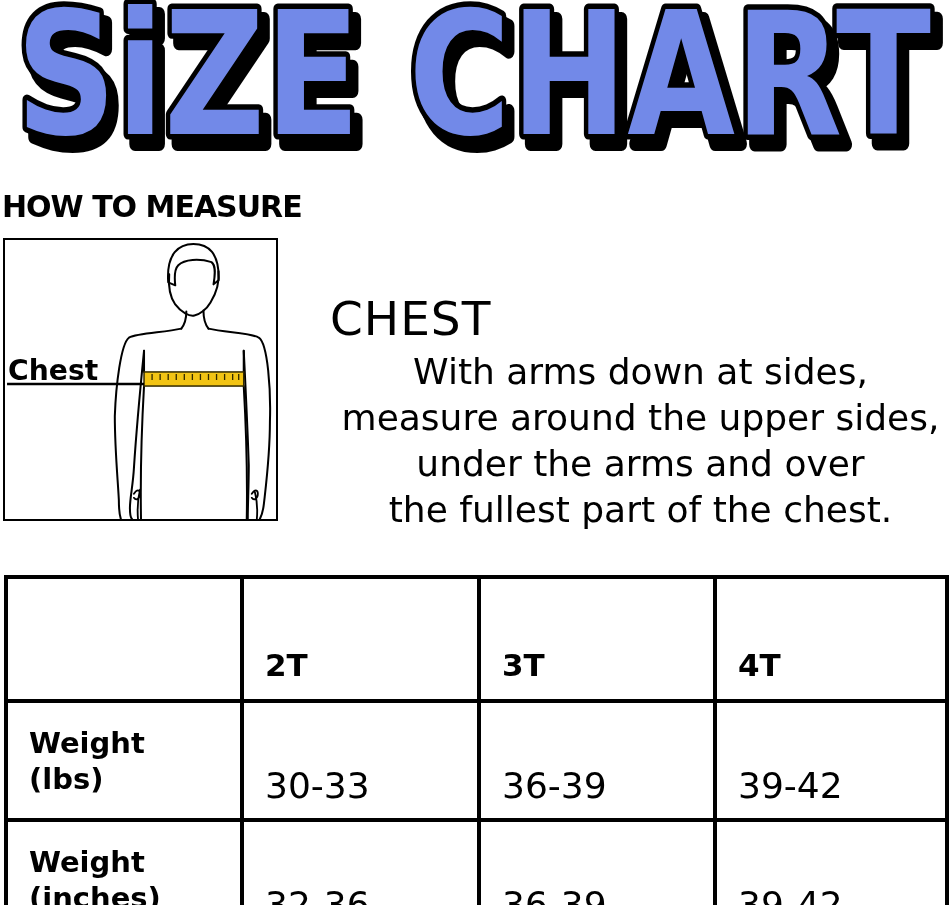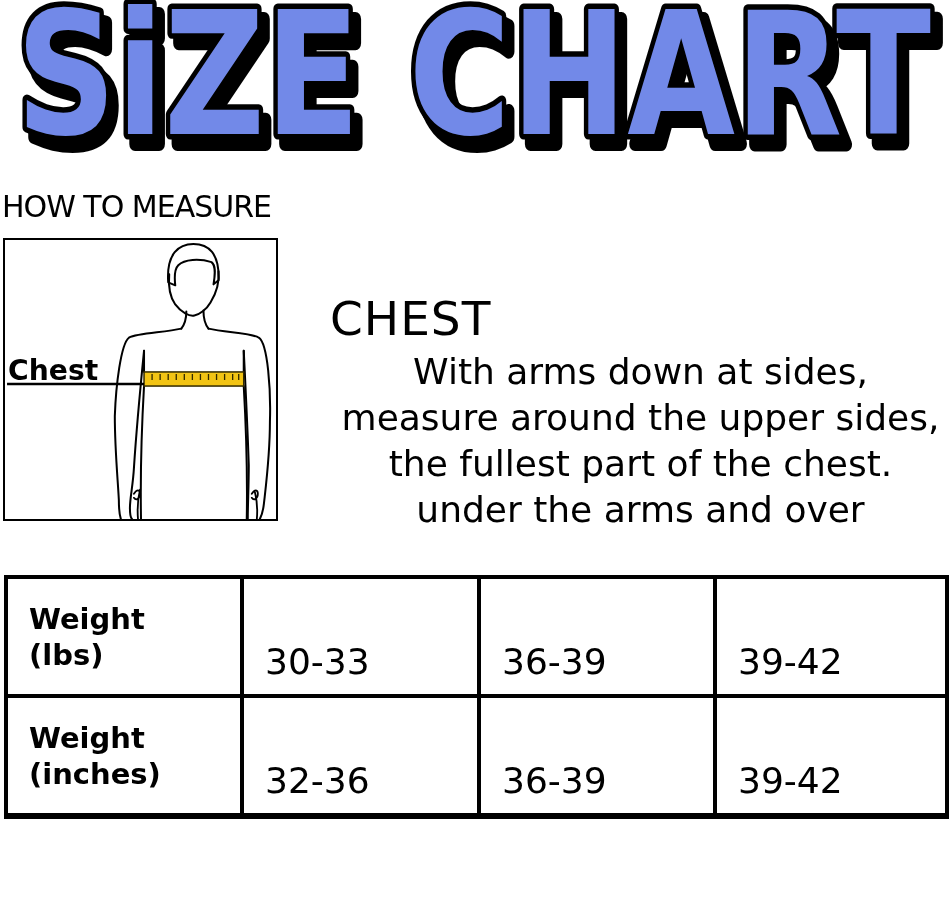--- a/index.html
+++ b/index.html
@@ -8,21 +8,21 @@
   .canvas{position:absolute;inset:0;}
 
   
   .title-svg{position:absolute;left:0;top:0;width:951px;height:170px;}
   .title-svg text{font-family:"DejaVu Sans",sans-serif;font-weight:bold;font-size:172px;}
   .title-shadow{stroke-width:14px;stroke-linejoin:round;}
   .title-main{stroke-width:11px;stroke-linejoin:round;paint-order:stroke;}
 
   
   .howto{position:absolute;left:2px;top:189px;margin:0;
-         font-size:30px;font-weight:normal;letter-spacing:-1px;white-space:nowrap;}
+         font-size:30px;font-weight:bold;letter-spacing:-1px;white-space:nowrap;}
 
   
   .figure-box{position:absolute;left:3px;top:238px;width:271px;height:279px;
               border:2px solid #000;background:#fff;}
   .figure-box svg{display:block;width:100%;height:100%;}
   .figure-box text{font-family:"DejaVu Sans",sans-serif;font-weight:bold;font-size:28px;}
 
   
   .chest-block{position:absolute;left:330px;top:293px;width:621px;}
   .chest-heading{font-size:47px;line-height:52px;margin:0 0 4px 0;letter-spacing:1px;}
@@ -86,32 +86,38 @@
 
       <path stroke="#000" stroke-width="2.4" d="M 2,143 H 138"></path>
       <text x="3" y="139" fill="#000">Chest</text>
     </svg>
   </div>
 
   <div class="chest-block">
     <div class="chest-heading">CHEST</div>
     <div class="chest-line">With arms down at sides,</div>
     <div class="chest-line">measure around the upper sides,</div>
+    <div class="chest-line">under the arms and over</div>
     <div class="chest-line">the fullest part of the chest.</div>
-    <div class="chest-line">under the arms and over</div>
   </div>
 
   <table class="size">
     <colgroup>
       <col style="width:236px">
         <col style="width:237px">
         <col style="width:236px">
         <col style="width:232px">
     </colgroup>
     <tbody>
+        <tr>
+      <td class="blank"></td>
+      <td class="colhead">2T</td>
+      <td class="colhead">3T</td>
+      <td class="colhead">4T</td>
+    </tr>
     <tr>
       <td class="rowlabel">
         <div>Weight</div>
         <div>(lbs)</div>
       </td>
       <td class="val">30-33</td>
       <td class="val">36-39</td>
       <td class="val">39-42</td>
     </tr>
     <tr class="last">

